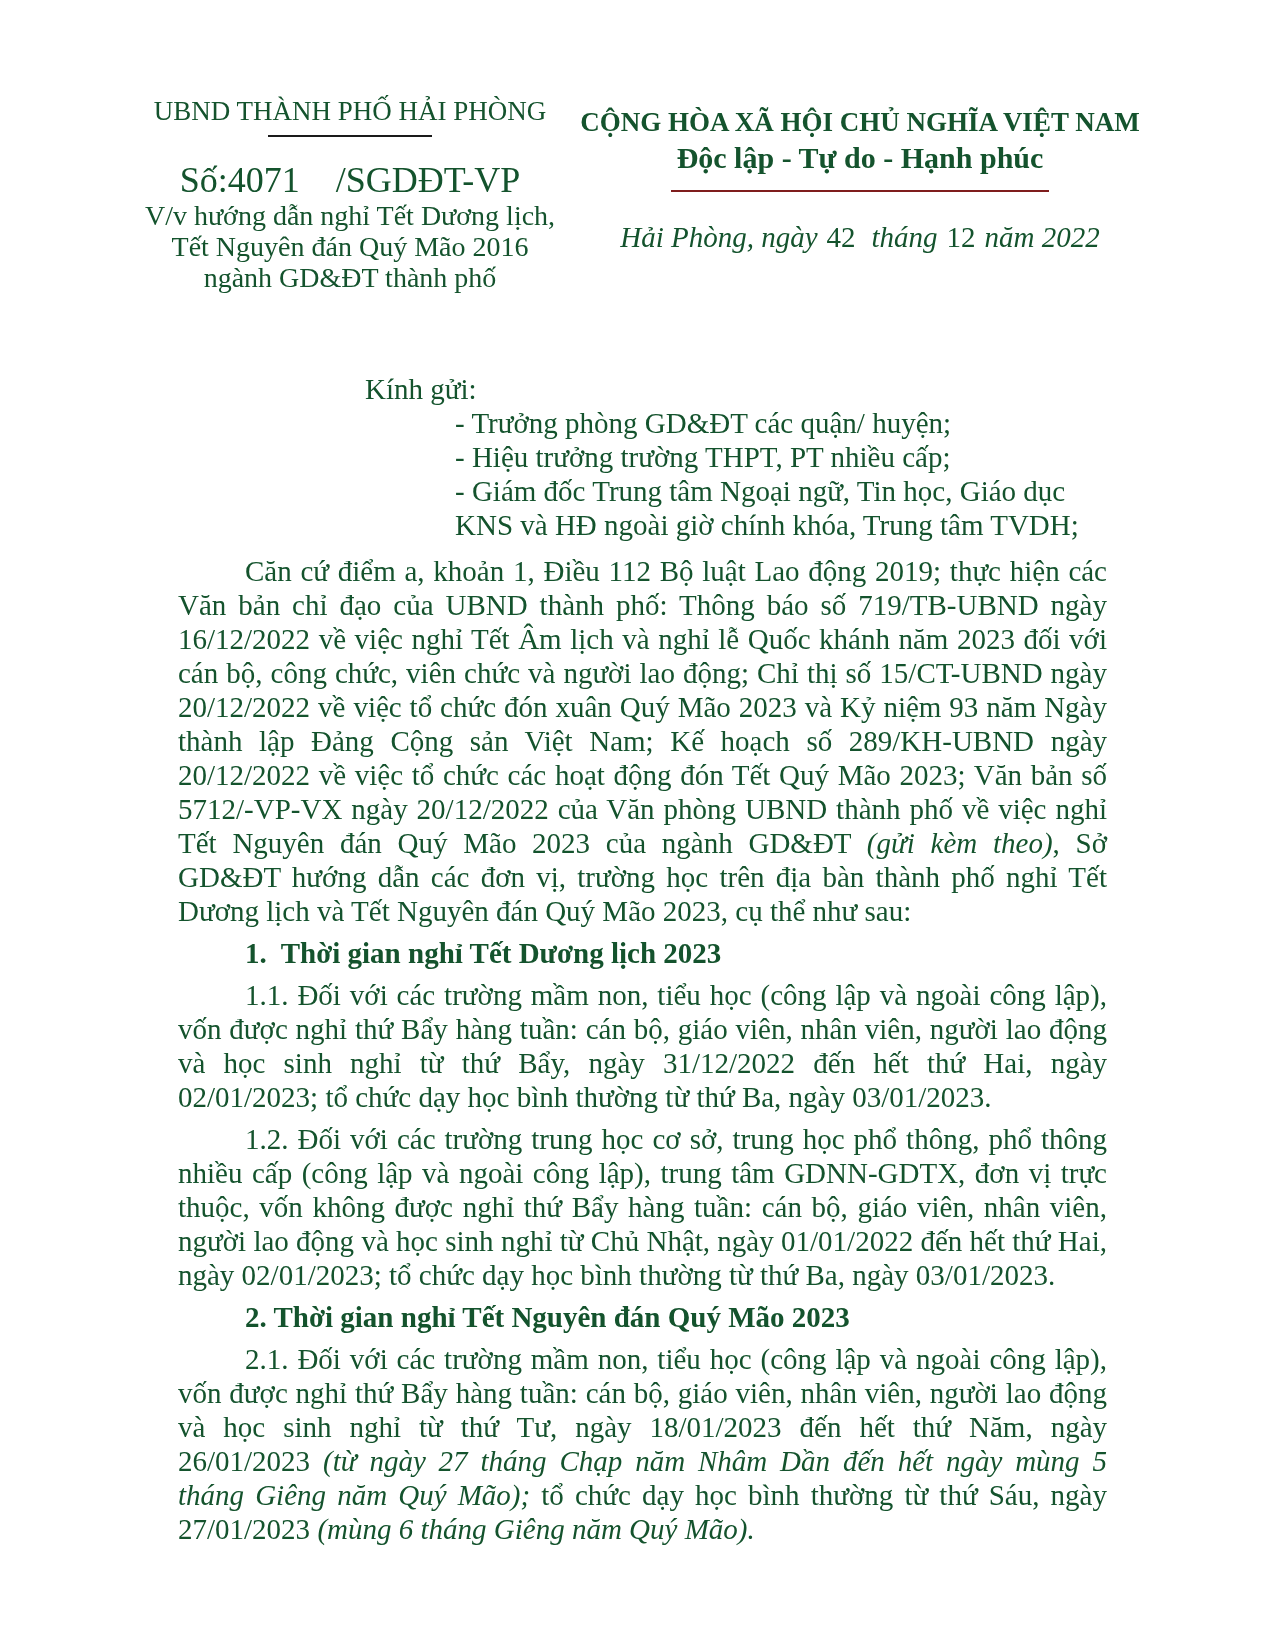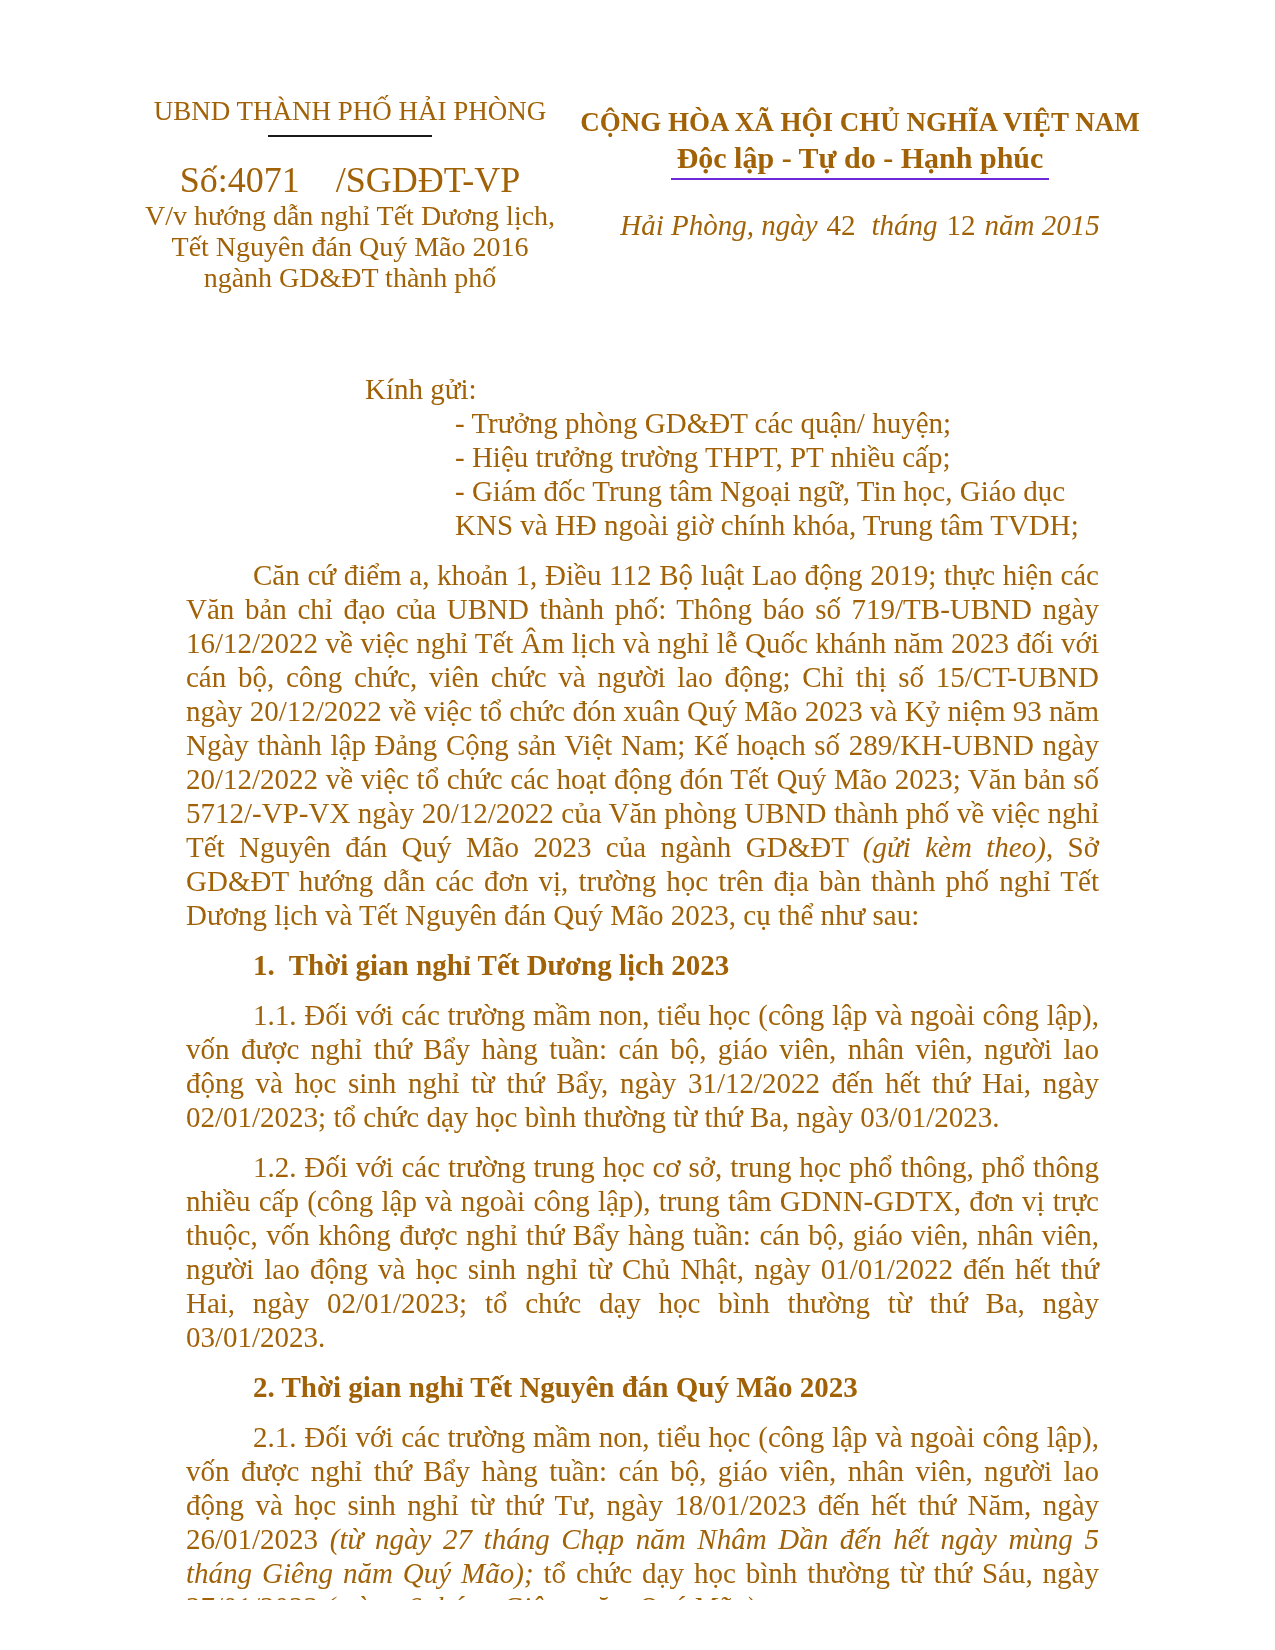--- a/index.html
+++ b/index.html
@@ -1,21 +1,21 @@
 <!DOCTYPE html>
 <html lang="vi"><head>
 <meta charset="utf-8">
 <style>
   html, body { margin: 0; padding: 0; background: #ffffff; }
   .page {
     position: relative;
     width: 1275px;
     height: 1600px;
     background: #ffffff;
-    color: #a16207;
+    color: #14532d;
     font-family: "Liberation Serif", "DejaVu Serif", serif;
     overflow: hidden;
   }
   .it { font-style: italic; }
 
   
   .hdr-left {
     position: absolute;
     left: 125px;
     top: 95px;
@@ -39,43 +39,43 @@
     left: 580px;
     top: 106px;
     width: 560px;
     text-align: center;
   }
   .motto1 { font-size: 27px; line-height: 33px; font-weight: bold; white-space: nowrap; }
   .motto2 {
     display: inline-block;
     font-size: 30px; line-height: 36px;
     font-weight: bold;
-    border-bottom: 2px solid #6d28d9;
-    padding: 0 6px 2px;
+    border-bottom: 2px solid #7f1d1d;
+    padding: 0 6px 14px;
     margin-top: 1px;
     white-space: nowrap;
   }
   .dateline { font-size: 29px; line-height: 34px; margin-top: 28px; white-space: nowrap; }
   .dl-day   { margin: 0 16px 0 9px; }
   .dl-month { margin: 0 9px; }
 
   
   .content {
     position: absolute;
     left: 170px;
     top: 372px;
     width: 945px;
     font-size: 29px;
     line-height: 34px;
   }
   .salutation { margin-left: 195px; }
   .recipients { margin-left: 285px; }
   .recipient  { white-space: nowrap; }
   .body-text  { margin-top: 12px; text-align: justify; }
-  .para { margin: 16px; text-indent: 67px; }
+  .para { margin: 8px; text-indent: 67px; }
   .heading { font-weight: bold; }
 </style>
 </head>
 <body>
 
 <div class="page">
 
   <div class="hdr-left">
     <div class="org-parent">UBND THÀNH PHỐ HẢI PHÒNG</div>
     <div class="org-underline"></div>
@@ -86,21 +86,21 @@
       <div>ngành GD&amp;ĐT thành phố</div>
     </div>
   </div>
 
   <div class="hdr-right">
     <div class="motto1">CỘNG HÒA XÃ HỘI CHỦ NGHĨA VIỆT NAM</div>
     <div>
       <span class="motto2">Độc lập - Tự do - Hạnh phúc</span>
     </div>
     <div class="dateline">
-      <span class="it">Hải Phòng, ngày</span><span class="dl-day">42</span><span class="it">tháng</span><span class="dl-month">12</span><span class="it">năm 2015</span>
+      <span class="it">Hải Phòng, ngày</span><span class="dl-day">42</span><span class="it">tháng</span><span class="dl-month">12</span><span class="it">năm 2022</span>
     </div>
   </div>
 
   <div class="content">
     <div class="salutation">Kính gửi:</div>
     <div class="recipients">
       <div class="recipient">- Trưởng phòng GD&amp;ĐT các quận/ huyện;</div>
       <div class="recipient">- Hiệu trưởng trường THPT, PT nhiều cấp;</div>
       <div class="recipient">- Giám đốc Trung tâm Ngoại ngữ, Tin học, Giáo dục</div>
       <div class="recipient">KNS và HĐ ngoài giờ chính khóa, Trung tâm TVDH;</div>

